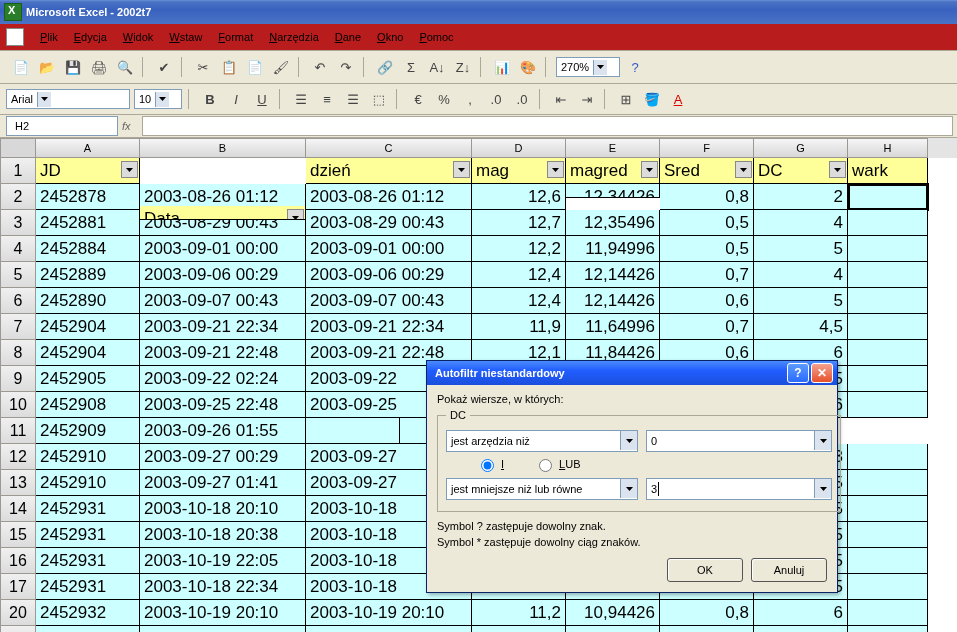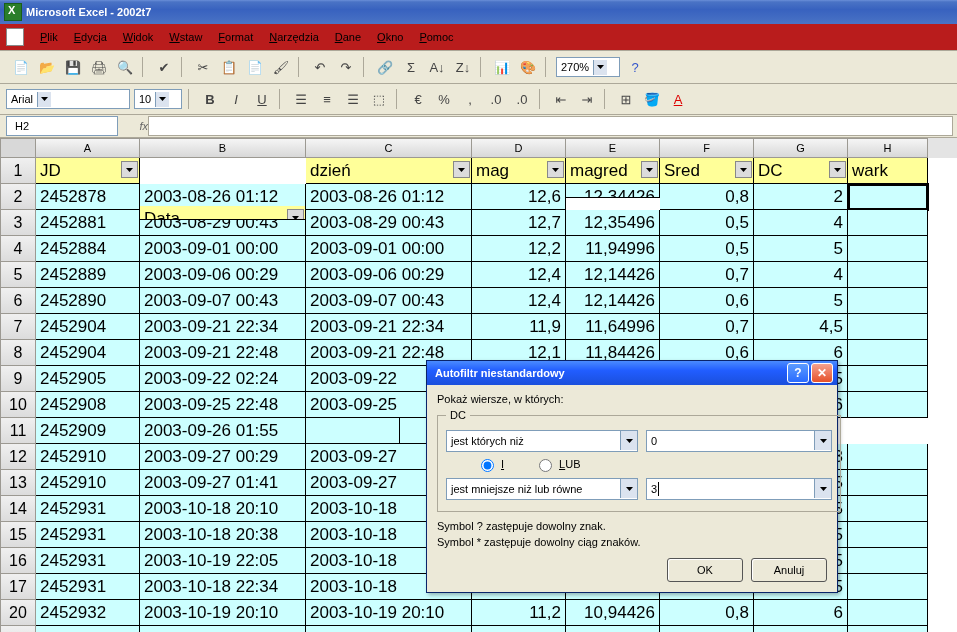--- a/index.html
+++ b/index.html
@@ -12,21 +12,21 @@
   .menubar span u{text-decoration:underline}
   .toolbar{background:#ece9d8;height:28px;display:flex;align-items:center;padding:2px 10px;gap:4px;border-bottom:1px solid #aca899}
   .tb-ico{width:20px;height:20px;display:flex;align-items:center;justify-content:center;border:1px solid transparent;font-size:13px;color:#444}
   .tb-sep{width:4px;height:20px;border-left:1px solid #aca899;margin:0 2px}
   .fmtbar{background:#ece9d8;height:26px;display:flex;align-items:center;padding:2px 6px;gap:4px;border-bottom:1px solid #aca899}
   .combo{background:#fff;border:1px solid #7f9db9;height:18px;display:flex;align-items:center;padding:0 2px 0 4px;font-size:11px}
   .combo .dd{width:13px;height:15px;background:#dbe3ef;border-left:1px solid #7f9db9;display:flex;align-items:center;justify-content:center;margin-left:4px}
   .dd svg{width:7px;height:4px}
   .fbar{background:#ece9d8;height:22px;display:flex;align-items:center;border-bottom:1px solid #aca899}
   .namebox{width:102px;background:#fff;border:1px solid #7f9db9;height:18px;margin-left:6px;display:flex;align-items:center;padding-left:8px}
-  .fx{width:20px;text-align:right;color:#666;font-style:italic;margin-left:10px}
+  .fx{width:20px;text-align:left;color:#666;font-style:italic;margin-left:4px}
   .formula-input{flex:1;background:#fff;border:1px solid #aca899;height:18px;margin-right:4px}
   .grid{position:relative;background:#fff}
   .colhdr{display:flex;background:#e4e4e4}
   .rh{width:36px;height:20px;background:#d8d8d8;border:1px solid #9c9992;box-sizing:border-box}
   .ch{height:20px;background:linear-gradient(#f5f5f5,#d8d8d8);border:1px solid #9c9992;border-left:none;box-sizing:border-box;text-align:center;line-height:18px}
   .row{display:flex}
   .rnum{width:36px;background:linear-gradient(#f0f0f0,#dcdcdc);border:1px solid #9c9992;border-top:none;box-sizing:border-box;text-align:center;font-size:16px;line-height:25px}
   .cell{border-right:1px solid #000;border-bottom:1px solid #000;box-sizing:border-box;padding:0 4px;font-size:17px;line-height:25px;overflow:hidden;white-space:nowrap}
   .hdr-row .cell{background:#ffff99;position:relative}
   .data-row .cell{background:#ccffff}
@@ -409,21 +409,21 @@
     <span>Autofiltr niestandardowy</span>
     <div class="dlg-btn dlg-help">?</div>
     <div class="dlg-btn dlg-close">✕</div>
   </div>
   <div class="dlg-body">
     <div>Pokaż wiersze, w których:</div>
     <fieldset>
       <legend>DC</legend>
       <div class="dlg-row">
         <div class="dlg-combo" style="width:186px">
-          <span>jest których niż</span>
+          <span>jest arzędzia niż</span>
           <div class="dd">
               <svg viewBox="0 0 7 4">
                 <path d="M0 0h7L3.5 4z"></path>
               </svg>
             </div>
         </div>
         <div class="dlg-combo" style="width:180px">
           <span>0</span>
           <div class="dd">
               <svg viewBox="0 0 7 4">

